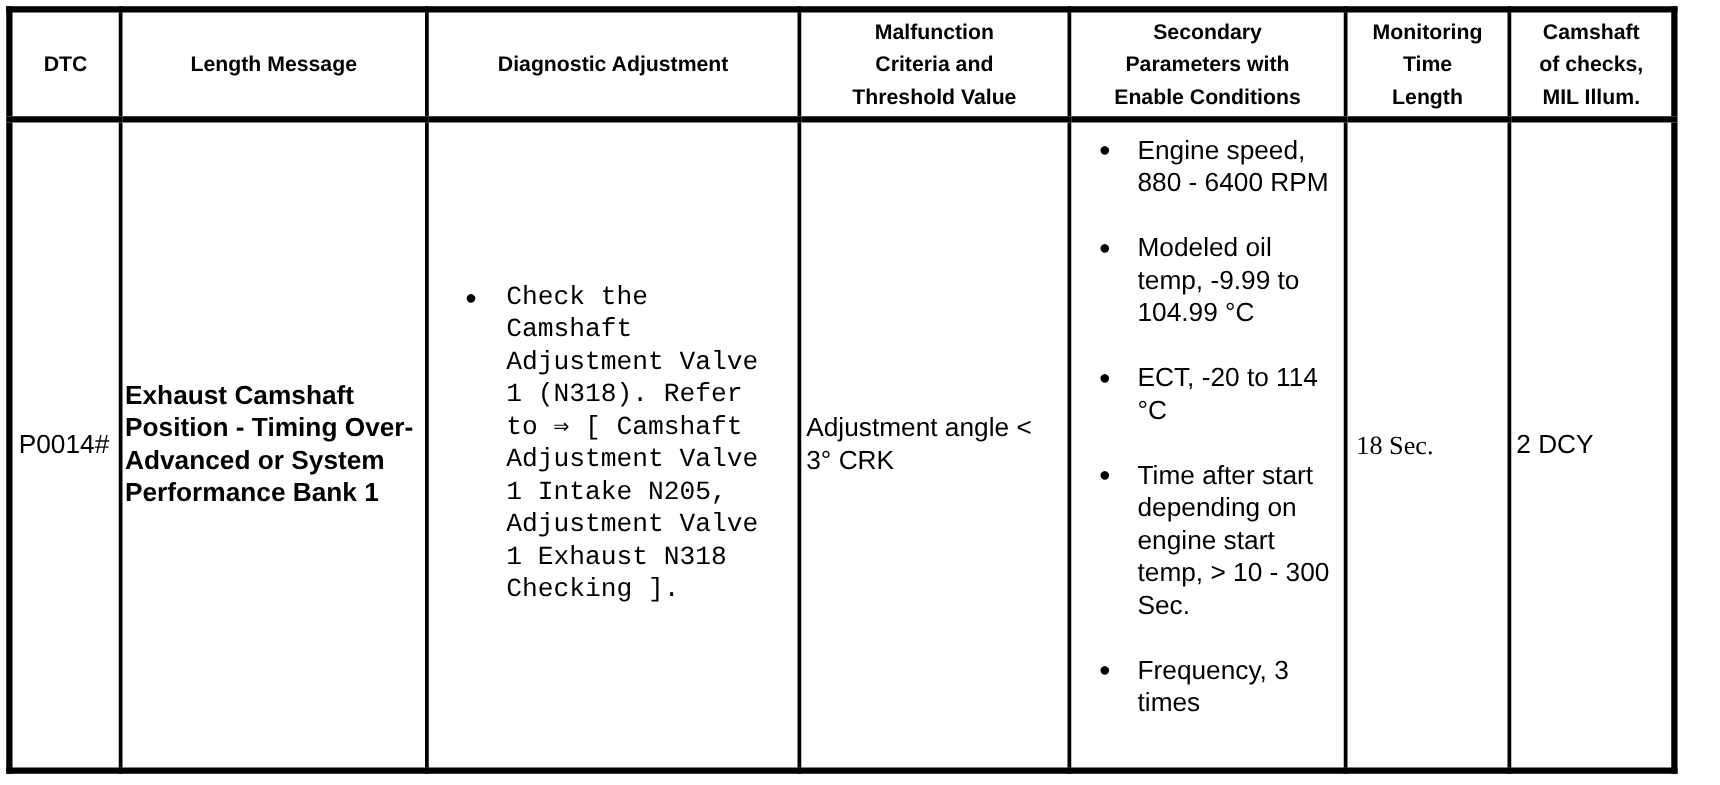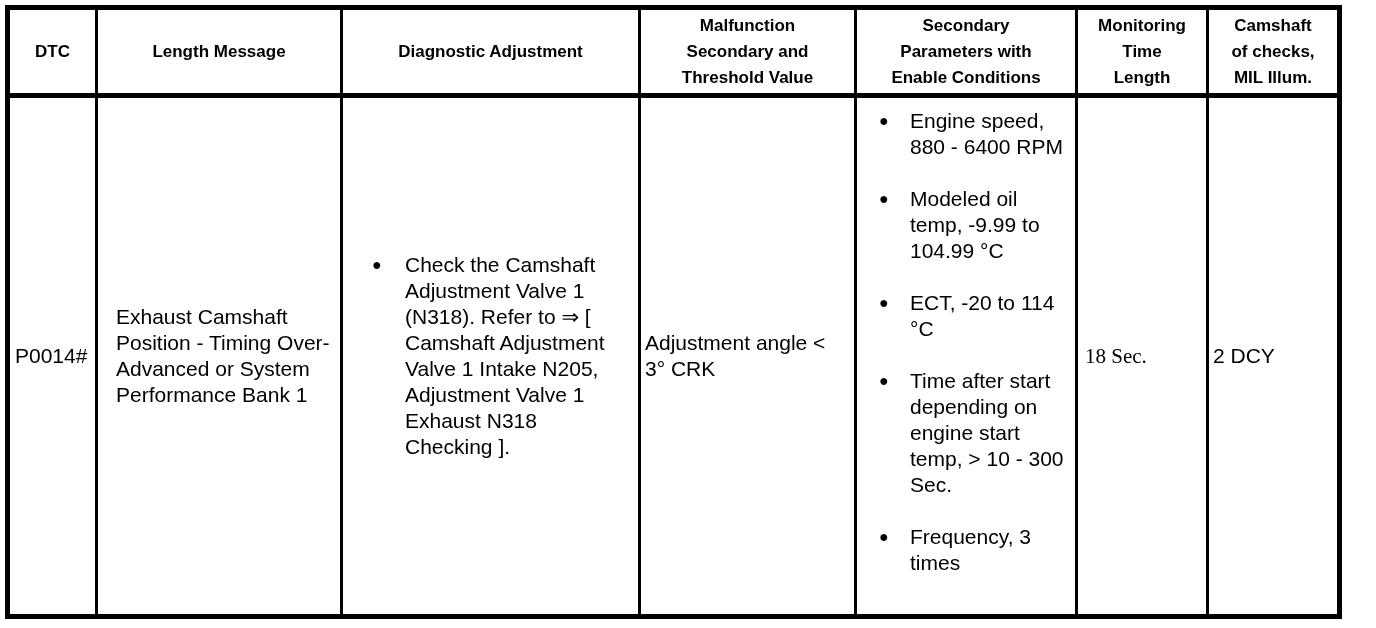--- a/index.html
+++ b/index.html
@@ -41,21 +41,21 @@
   .dtc-table thead tr { height: 88px; }
   .dtc-table tbody tr { height: 521px; }
   .dtc-table td {
     font-size: 21px;
     line-height: 26px;
     vertical-align: middle;
     text-align: left;
     padding: 4px 6px;
   }
   td.cell-dtc { padding-left: 5px; padding-right: 2px; }
-  td.cell-error-message { padding-left: 18px; padding-right: 4px; }
+  td.cell-error-message { padding-left: 2px; padding-right: 4px; font-weight: bold; }
   td.cell-malfunction { padding-left: 4px; padding-right: 4px; }
   td.cell-secondary {
     vertical-align: top;
     padding-top: 10px;
     padding-left: 0;
     padding-right: 0;
   }
   td.cell-monitoring { padding-left: 7px; font-family: Liberation Serif, serif; }
   td.cell-frequency { padding-left: 4px; }
   ul.bullet-list {
@@ -70,21 +70,21 @@
   }
   ul.bullet-list li:last-child { margin-bottom: 0; }
   ul.bullet-list li::before {
     content: "\25CF";
     position: absolute;
     left: 0;
     top: 0;
     font-size: 16px;
     line-height: 26px;
   }
-  td.cell-diagnostic ul.bullet-list { padding-left: 23px; }
+  td.cell-diagnostic ul.bullet-list { padding-left: 23px; font-family: Liberation Mono, monospace; }
   td.cell-diagnostic ul.bullet-list li { padding-left: 33px; }
   .hline { display: block; }
 </style>
 </head>
 <body>
 
 <table class="dtc-table">
   <colgroup>
     <col style="width:89px">
     <col style="width:245px">
@@ -100,21 +100,21 @@
         <span class="hline">DTC</span>
       </th>
       <th>
         <span class="hline">Length Message</span>
       </th>
       <th>
         <span class="hline">Diagnostic Adjustment</span>
       </th>
       <th>
         <span class="hline">Malfunction</span>
-        <span class="hline">Secondary and</span>
+        <span class="hline">Criteria and</span>
         <span class="hline">Threshold Value</span>
       </th>
       <th>
         <span class="hline">Secondary</span>
         <span class="hline">Parameters with</span>
         <span class="hline">Enable Conditions</span>
       </th>
       <th>
         <span class="hline">Monitoring</span>
         <span class="hline">Time</span>

